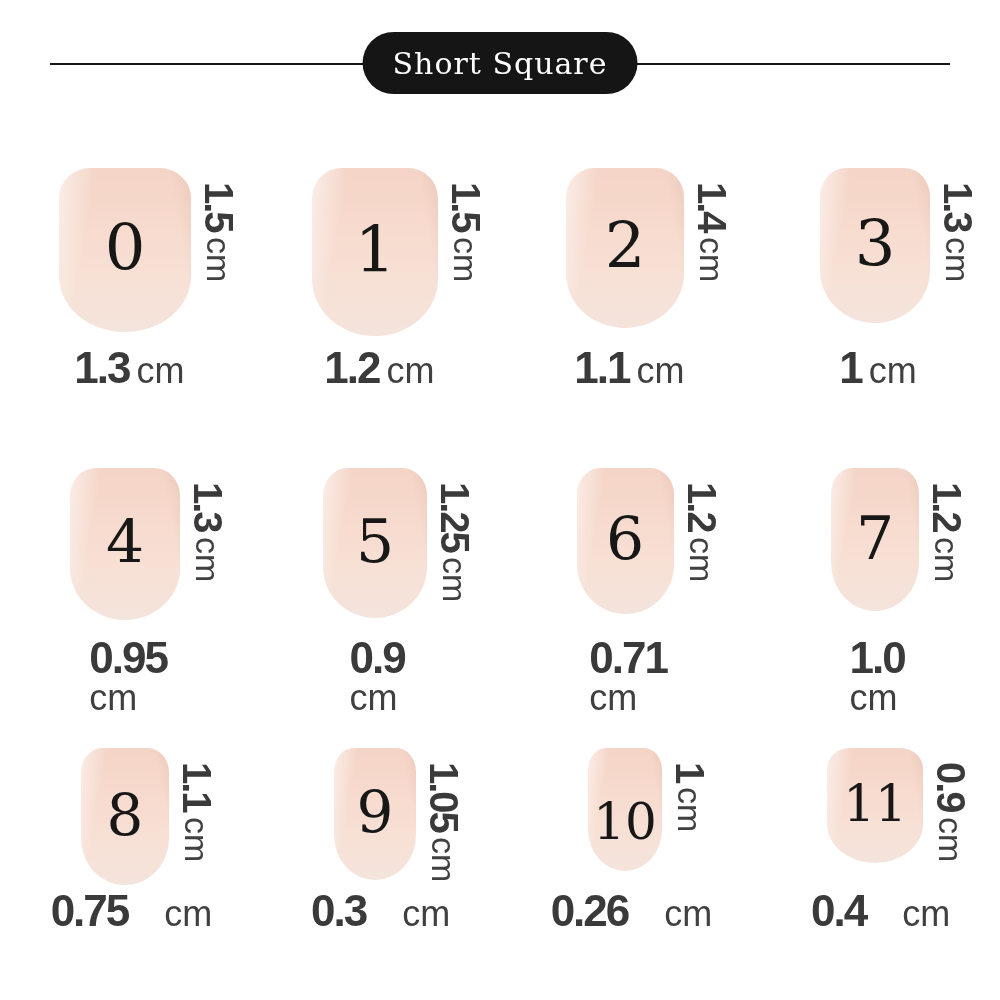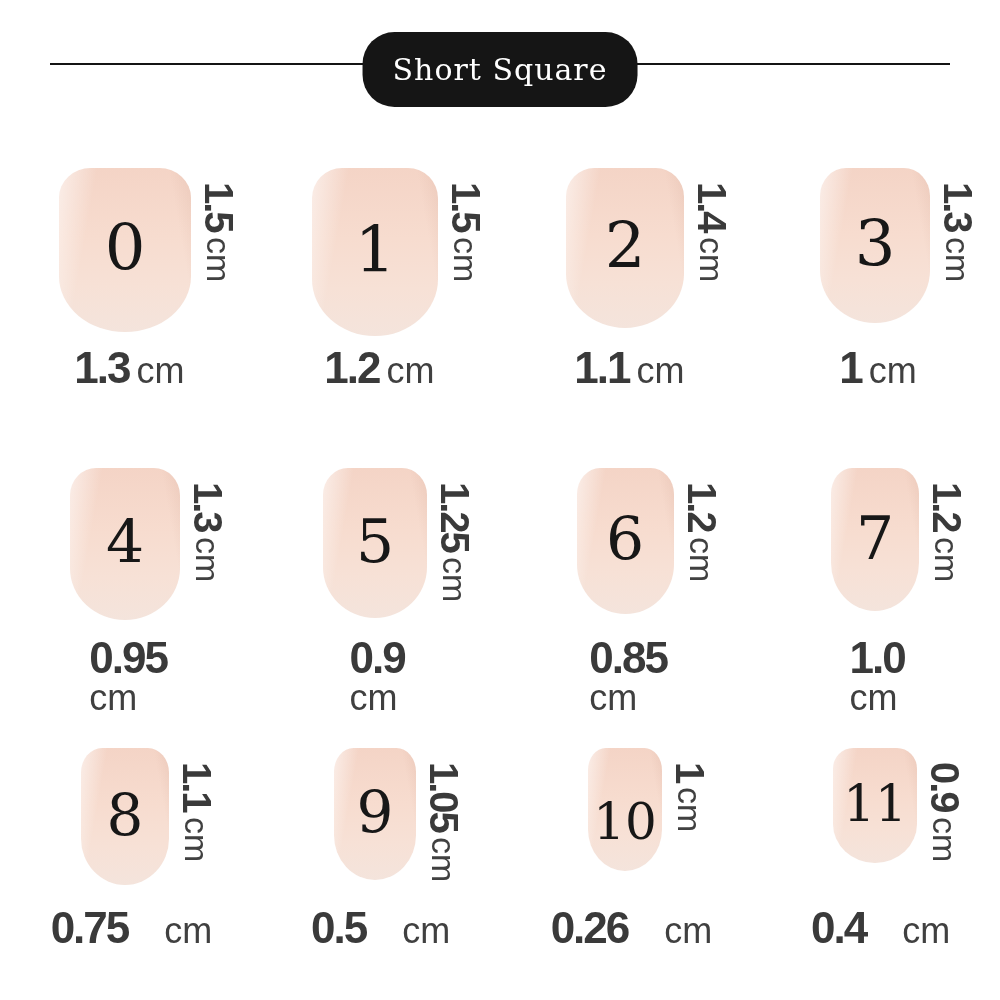--- a/index.html
+++ b/index.html
@@ -11,21 +11,21 @@
 
   
   .header { position:relative; height:130px; }
   .hline {
     position:absolute; top:63px; height:2px; background:#141414;
   }
   .hline.left  { left:50px;  width:315px; }
   .hline.right { left:635px; width:315px; }
   .pill {
     position:absolute; left:50%; top:32px; transform:translateX(-50%);
-    height:75px; padding:0 30px; background:#151515; border-radius:32px;
+    height:46px; padding:8px 30px; background:#151515; border-radius:32px;
     display:inline-flex; align-items:center; justify-content:center;
   }
   .pill .pill-text {
     font-family:"DejaVu Serif", serif; font-size:30px; color:#ffffff;
     letter-spacing:1px; white-space:nowrap;
   }
 
   
   .grid {
     display:grid;
@@ -66,21 +66,21 @@
   }
 
   
   .wid {
     position:absolute; left:50%; transform:translateX(-46%);
     display:flex; align-items:baseline; column-gap:7px; white-space:nowrap;
     color:#3a3a3a;
   }
   .r1 .wid { top:178px; }
   .r2 .wid { top:168px;flex-direction:column; }
-  .r3 .wid { top:158px;gap:36px; }
+  .r3 .wid { top:141px;gap:36px; }
   .wid .num-h { font-weight:bold; font-size:44px; letter-spacing:-2px; line-height:1; }
   .wid .unit-h { font-size:36px; color:#404040; line-height:1; }
 </style>
 </head>
 <body>
 
 <div class="header">
   <div class="hline left"></div>
   <div class="hline right"></div>
   <div class="pill">
@@ -189,21 +189,21 @@
   <div class="cell r2">
     <div class="ngroup">
       <div class="nail" style="width:97px;height:146px;">
         <span class="num" style="font-size:60px;">6</span>
       </div>
       <div class="len">
         <span class="num-v">1.2</span>
         <span class="unit-v">cm</span>
       </div>
       <div class="wid">
-        <span class="num-h">0.85</span>
+        <span class="num-h">0.71</span>
         <span class="unit-h">cm</span>
       </div>
     </div>
   </div>
 
   <div class="cell r2">
     <div class="ngroup">
       <div class="nail" style="width:88px;height:143px;">
         <span class="num" style="font-size:60px;">7</span>
       </div>
@@ -237,21 +237,21 @@
   <div class="cell r3">
     <div class="ngroup">
       <div class="nail" style="width:82px;height:132px;">
         <span class="num" style="font-size:58px;">9</span>
       </div>
       <div class="len">
         <span class="num-v">1.05</span>
         <span class="unit-v">cm</span>
       </div>
       <div class="wid">
-        <span class="num-h">0.5</span>
+        <span class="num-h">0.3</span>
         <span class="unit-h">cm</span>
       </div>
     </div>
   </div>
 
   <div class="cell r3">
     <div class="ngroup">
       <div class="nail" style="width:74px;height:123px;">
         <span class="num" style="font-size:50px;margin-top:28px;">10</span>
       </div>
@@ -261,21 +261,21 @@
       </div>
       <div class="wid">
         <span class="num-h">0.26</span>
         <span class="unit-h">cm</span>
       </div>
     </div>
   </div>
 
   <div class="cell r3">
     <div class="ngroup">
-      <div class="nail" style="width:84px;height:115px;">
+      <div class="nail" style="width:96px;height:115px;">
         <span class="num" style="font-size:50px;">11</span>
       </div>
       <div class="len">
         <span class="num-v">0.9</span>
         <span class="unit-v">cm</span>
       </div>
       <div class="wid">
         <span class="num-h">0.4</span>
         <span class="unit-h">cm</span>
       </div>

